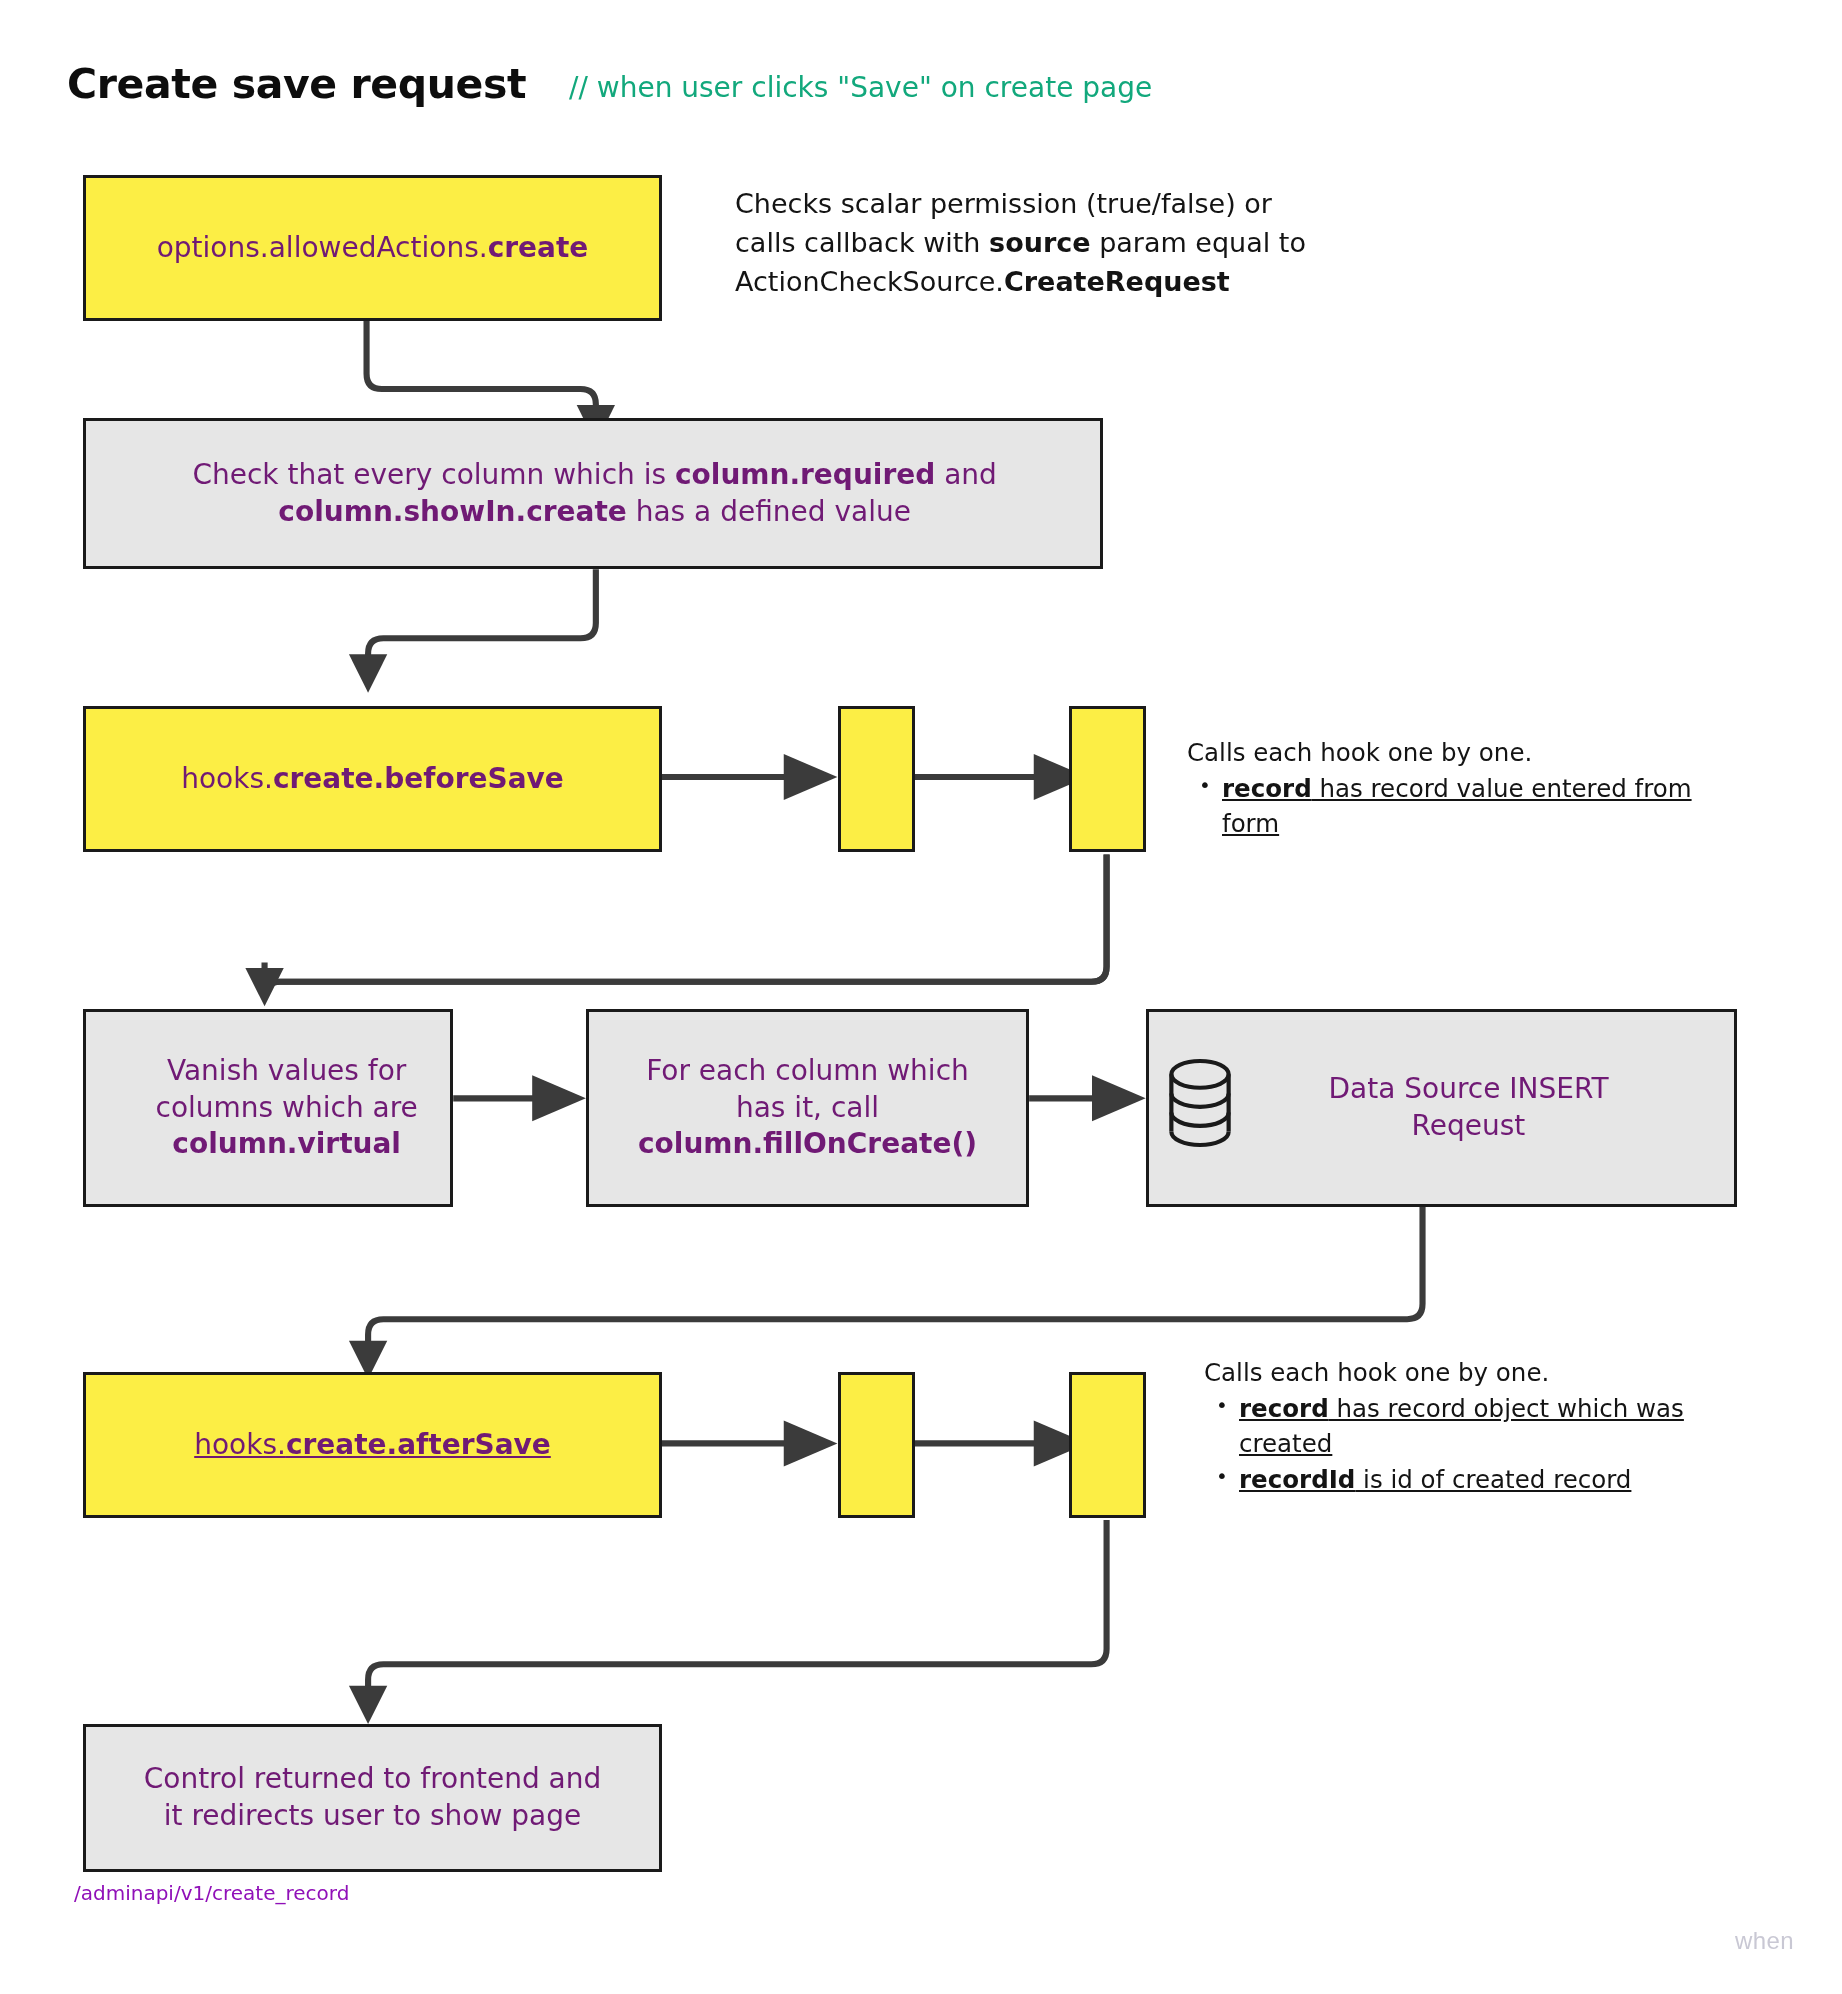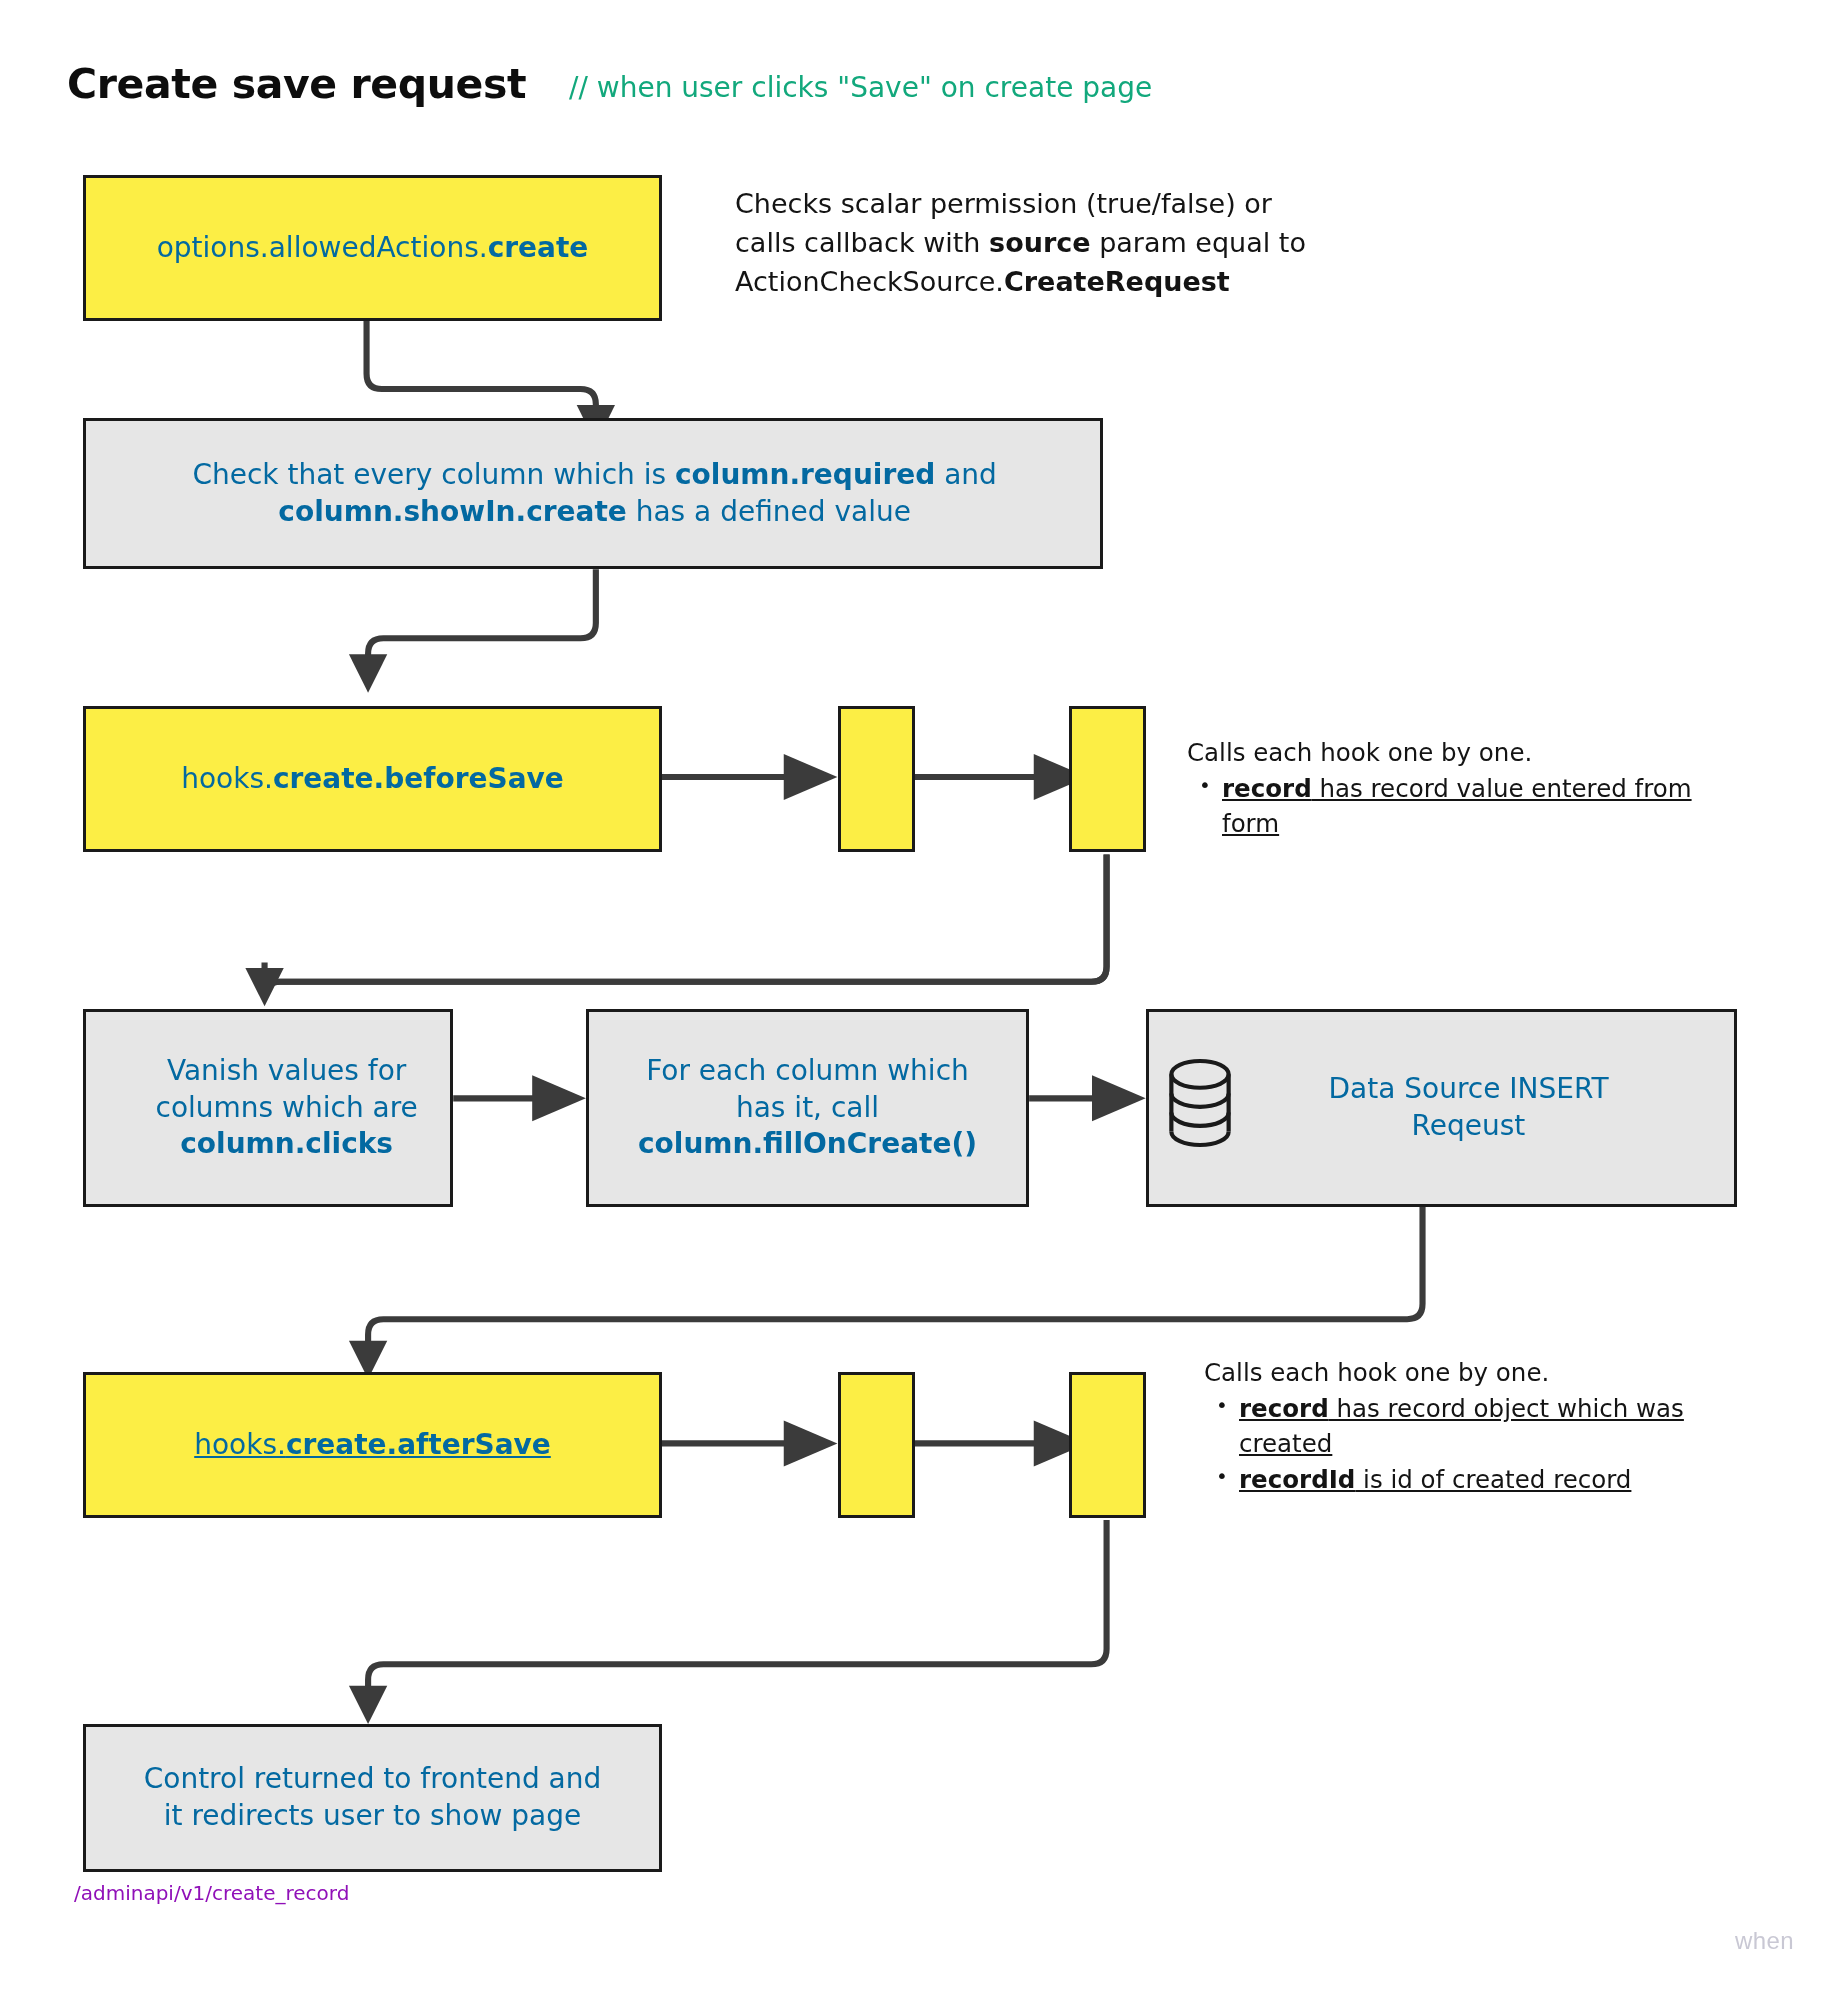--- a/index.html
+++ b/index.html
@@ -20,21 +20,21 @@
   #subtitle{
     left:569px;top:71px;
     font-size:28px;color:#12a87c;white-space:nowrap;
   }
 
   
   .node{
     border:3.8px solid #1a1a1a;
     display:flex;align-items:center;justify-content:center;
     text-align:center;line-height:1.32;
-    font-size:28px;color:#0369a1;
+    font-size:28px;color:#701a75;
     padding:4.6px 10.7px;
   }
   .node .t{display:block;}
   .node b{font-weight:bold;}
   .yellow{background:#fcee45;}
   .grey{background:#e6e6e6;}
   .tiny{border-width:3.8px;}
 
   
   .note{
@@ -139,21 +139,21 @@
     <div>Calls each hook one by one.</div>
     <ul>
       <li><b>record</b><span> has record value entered from form</span></li>
     </ul>
   </div>
 
   <div class="abs node grey" style="left:83px;top:1009px;width:370px;height:198px;padding-left:48px;">
     <span class="t">
       <span>Vanish values for</span><br>
       <span>columns which are</span><br>
-      <b>column.clicks</b>
+      <b>column.virtual</b>
     </span>
   </div>
 
   <div class="abs node grey" style="left:586px;top:1009px;width:443px;height:198px;">
     <span class="t">
       <span>For each column which</span><br>
       <span>has it, call</span><br>
       <b>column.fillOnCreate()</b>
     </span>
   </div>

